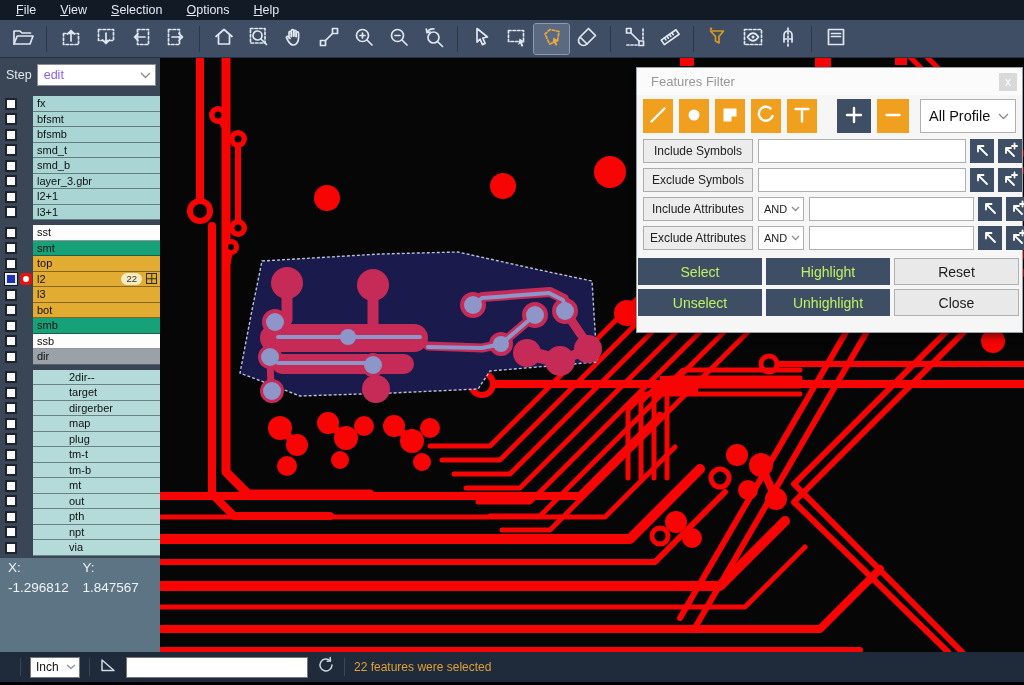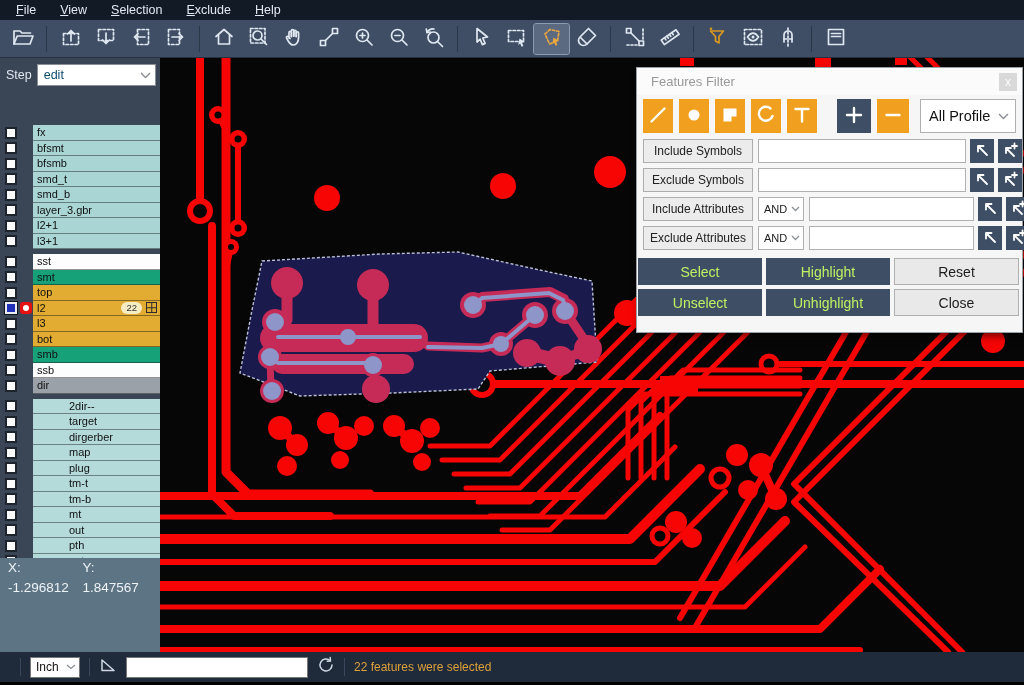--- a/index.html
+++ b/index.html
@@ -16,24 +16,24 @@
   .tbtn { width: 35px; height: 30px; display: flex; align-items: center; justify-content: center; border-radius: 2px; flex: 0 0 auto; }
   .tbtn.active { background: #5b6a80; outline: 1px solid #8a9ab0; }
   .tsep { width: 1px; height: 26px; background: #2b3648; margin: 0 6px; flex: 0 0 auto; }
   .tbtn svg { stroke: #dfe7f0; fill: none; stroke-width: 1.7; stroke-linecap: round; stroke-linejoin: round; }
 
   
   .main { display: flex; height: 594px; }
   .sidebar { width: 160px; background: #3a4656; display: flex; flex-direction: column; flex: 0 0 auto; }
   .step-row { height: 34px; display: flex; align-items: center; padding: 0 4px 0 6px; gap: 5px; }
   .step-label { color: #dfe6ee; font-size: 12.5px; }
-  .fake-select { background: #fff; border: 1px solid #8a8f96; height: 22px; flex: 1; display: flex; align-items: center; padding: 0 4px 0 6px; font-size: 12.5px; color: #0c4a6e; }
+  .fake-select { background: #fff; border: 1px solid #8a8f96; height: 22px; flex: 1; display: flex; align-items: center; padding: 0 4px 0 6px; font-size: 12.5px; color: #8b5cf6; }
   .fake-select .chev { margin-left: auto; }
 
-  .layer-list { flex: 1; overflow: hidden; padding-top: 4px; margin-top: 29px; }
+  .layer-list { flex: 1; overflow: hidden; padding-top: 4px; }
   .layer-row { height: 15.5px; display: flex; align-items: center; }
   .layer-row.gap-before { margin-top: 5px; }
   .cb-cell { width: 33px; display: flex; align-items: center; gap: 3px; padding-left: 5px; flex: 0 0 auto; }
   .cb { width: 12px; height: 12px; background: #fdfdfd; border: 2px solid #1d242e; flex: 0 0 auto; }
   .cb.checked { background: #1e31b8; border: 2px solid #e9edf2; outline: 1px solid #10151c; }
   .ind { width: 12px; height: 12px; border-radius: 3px; background: #e81111; display: flex; align-items: center; justify-content: center; }
   .ind::before { content: ""; width: 6px; height: 6px; border-radius: 50%; background: #fff; }
   .lname { flex: 1; height: 100%; display: flex; align-items: center; font-size: 11px; color: #101010; padding: 0 3px 0 4px; border-bottom: 1px solid rgba(20,20,20,.45); }
   .v-teal  { background: #a9d6d4; }
   .v-white { background: #fdfdfd; }
@@ -90,21 +90,21 @@
 
   .chev svg { display: block; }
 </style>
 </head>
 <body>
 
 <div class="menubar">
   <span class="menu-item">File</span>
   <span class="menu-item">View</span>
   <span class="menu-item">Selection</span>
-  <span class="menu-item">Exclude</span>
+  <span class="menu-item">Options</span>
   <span class="menu-item">Help</span>
 </div>
 
 <div class="toolbar">
   <div class="tbtn">
       <span><svg width="24" height="24" viewBox="0 0 24 24">
           <path d="M3 19V6h6l2 2h8.5"></path>
           <path d="M3 19l3.2-8H22l-3 8z"></path>
         </svg></span>
     </div>

